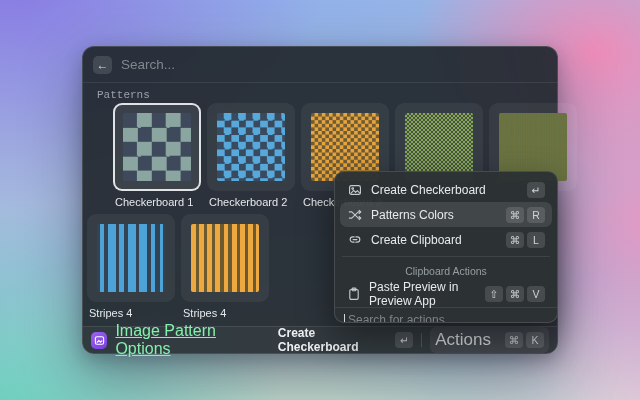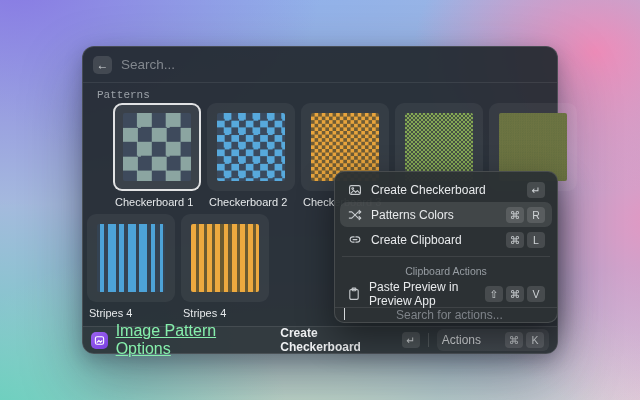--- a/index.html
+++ b/index.html
@@ -53,39 +53,39 @@
     border-radius:7px; font-size:12px; color:#e8eaec; }
   .menu-row.selected { background:rgba(255,255,255,.10); }
   .menu-ic { width:16px; height:16px; margin-right:8px; display:flex; align-items:center; justify-content:center; }
   .menu-ic svg { display:block; }
   .keys { margin-left:auto; display:flex; gap:3px; }
   .key { min-width:18px; height:16px; padding:0 3px; border-radius:4px;
     background:rgba(255,255,255,.13); color:#cfd3d6; font-size:10.5px;
     display:flex; align-items:center; justify-content:center; }
   .menu-divider { height:1px; background:rgba(255,255,255,.09); margin:4px 2px; }
   .menu-section { padding:4px 9px 4px; font-size:10.5px; color:#979da3;text-align:center; }
-  .menu-search { display:flex; height:24px; padding:0 9px;
+  .menu-search { display:flex; align-items:center; height:24px; padding:0 9px;
     font-size:12px; color:#7e8389; border-top:1px solid rgba(255,255,255,.09);
-    margin:1px -5px 0 -5px;gap:48px; }
+    margin:1px -5px 0 -5px; }
   .caret { width:1px; height:12px; background:#d4d7da; margin-right:3px; }
   
   .footer { position:absolute; left:0; right:0; bottom:0; height:27px;
     display:flex; align-items:center; gap:8px; padding:0 8px;
     background:rgba(255,255,255,.035); border-top:1px solid rgba(255,255,255,.09);
     border-radius:0 0 12px 12px; }
   .app-ic { width:17px; height:17px; border-radius:5px;
     background:linear-gradient(145deg,#9b62f0,#7a3fe0);
     display:flex; align-items:center; justify-content:center; }
   .footer-app { font-size:16px; color:#86efac;text-decoration:underline; }
   .footer-right { margin-left:auto; display:flex; align-items:center; gap:6px; }
   .footer-primary { font-size:12px; font-weight:700; color:#eef0f2; }
   .v-div { width:1px; height:14px; background:rgba(255,255,255,.16); margin:0 2px; }
   .actions-group { display:flex; align-items:center; gap:4px; padding:3px 5px;
     border-radius:6px; background:rgba(255,255,255,.07); }
-  .footer-actions { font-size:12px; color:#d4d7da; margin-right:20px; }
+  .footer-actions { font-size:17px; color:#d4d7da; margin-right:10px; }
 </style>
 </head>
 <body>
 
 <div class="window">
 
   <div class="searchbar">
     <button class="back-btn">
       <span>←</span>
     </button>

